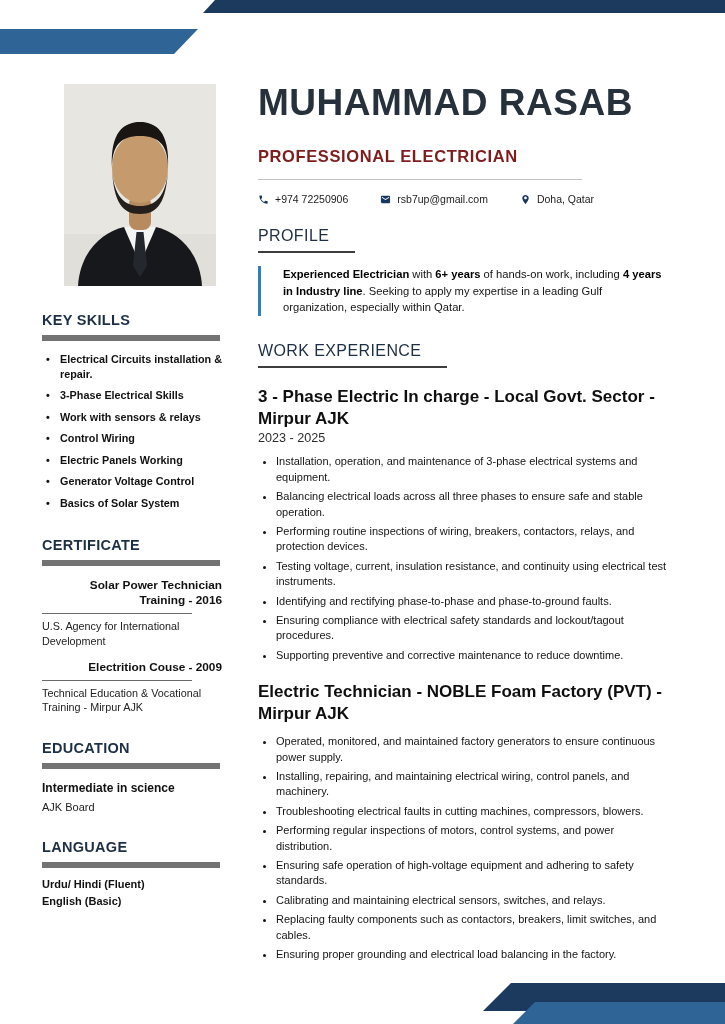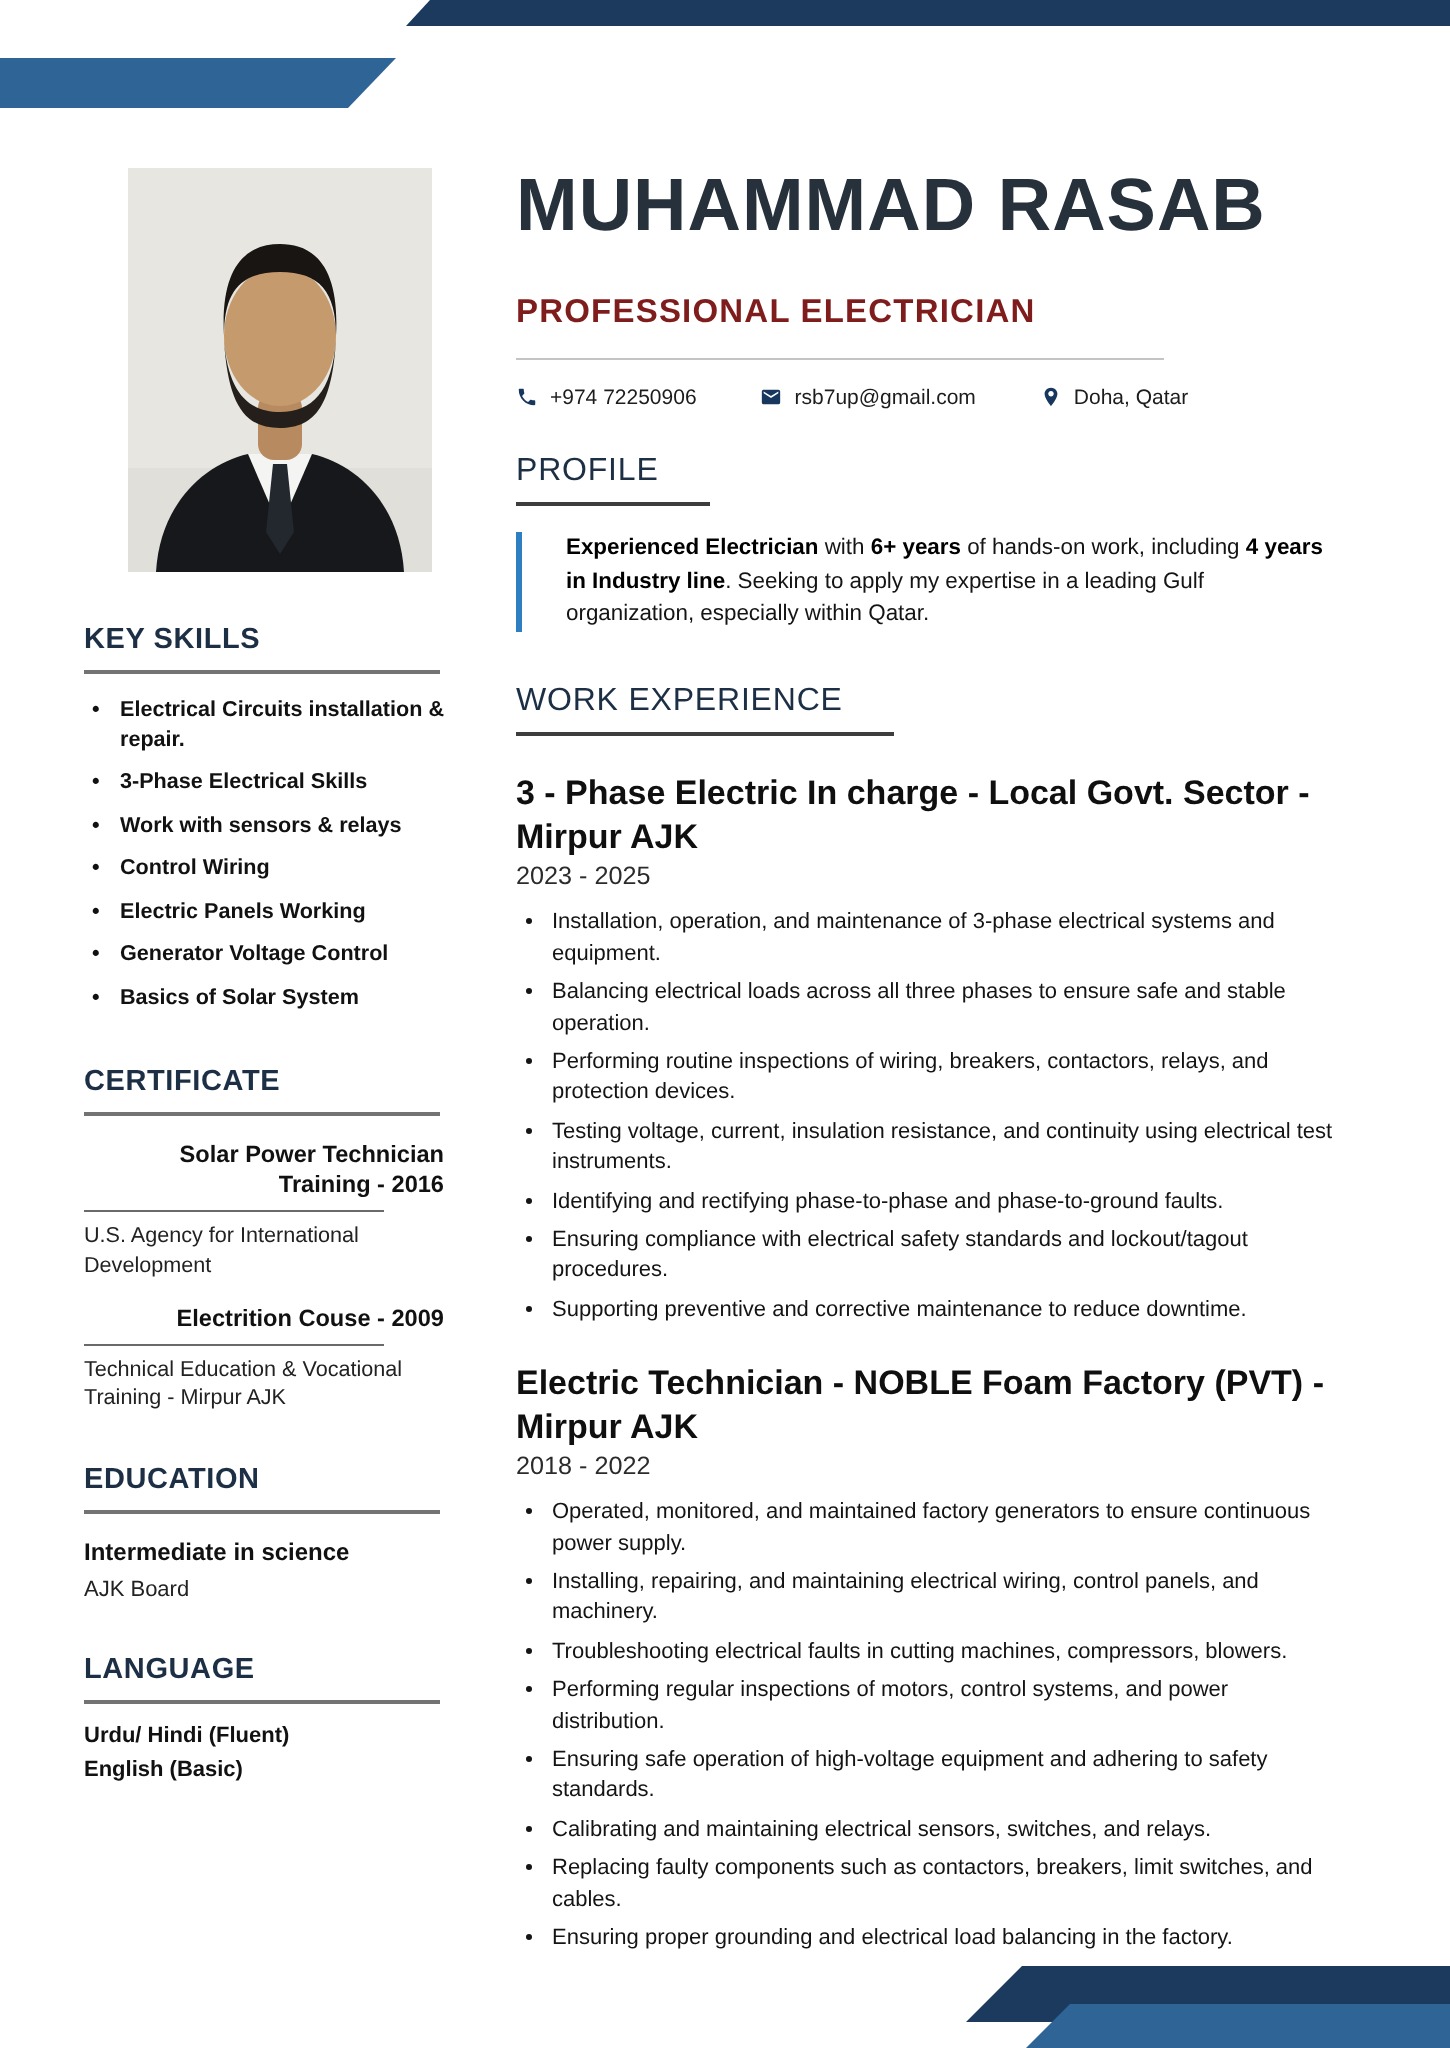--- a/index.html
+++ b/index.html
@@ -18,21 +18,21 @@
   .layout { position:absolute; inset:0; display:flex; }
   .left  { width:228px; box-sizing:border-box; padding:84px 6px 0 42px; }
   .right { flex:1; box-sizing:border-box; padding:84px 58px 0 30px; }
 
   
   .photo { width:152px; height:202px; margin-left:22px; background:#e8e6e1; }
   .photo svg { display:block; width:100%; height:100%; }
 
   .side-sec { margin-top:26px; }
   .side-h { font-size:14.5px; font-weight:800; color:#1d2f45; letter-spacing:0.3px;
-            border-bottom:2px solid #737373; padding-bottom:7px; margin:0; width:178px; }
+            border-bottom:6px solid #737373; padding-bottom:7px; margin:0; width:178px; }
 
   .skills { list-style:none; margin:11px 0 0; padding:0 0 0 4px; }
   .skills li { position:relative; padding-left:14px; font-weight:bold; font-size:10.8px;
                line-height:1.35; margin-bottom:7px; color:#111; }
   .skills li::before { content:"\2022"; position:absolute; left:0; top:0; }
 
   .cert { margin-top:12px; }
   .cert-title { font-weight:bold; font-size:11.8px; line-height:1.35; color:#111;text-align:right; }
   .cert-divider { width:150px; height:1px; background:#6a6a6a; margin:4px 0 5px; }
   .cert-org { font-size:10.8px; line-height:1.32; color:#222; }
@@ -42,21 +42,21 @@
 
   .lang-list { margin:10px 0 0; padding:0; list-style:none; }
   .lang-list li { font-weight:bold; font-size:11px; margin-bottom:5px; color:#111; }
 
   
   .name { margin:0; font-size:37px; font-weight:800; color:#26313c; letter-spacing:0.5px; line-height:1.05; }
   .role { margin-top:24px; font-size:16.5px; font-weight:800; color:#7f1d1d; letter-spacing:0.6px; }
   .hr   { margin-top:13px; width:324px; height:1px; background:#c4c4c4; }
 
   .contacts { margin-top:13px; display:flex; gap:32px; align-items:center; }
-  .c-item { display:flex; align-items:center; gap:6px; font-size:10.5px; color:#1c1c1c; }
+  .c-item { display:flex; align-items:flex-end; gap:6px; font-size:10.5px; color:#1c1c1c; }
   .ic { width:11px; height:11px; display:inline-flex; }
   .ic svg { width:11px; height:11px; fill:#17375e; }
 
   .main-h { display:inline-block; font-size:16px; font-weight:400; color:#1d2f45; letter-spacing:0.4px;
             border-bottom:2px solid #3d3d3d; padding:0 26px 6px 0; margin:0; }
 
   .profile-sec { margin-top:22px; }
   .profile-text { margin:13px 0 0; border-left:3px solid #2e7fc2; padding-left:22px;
                   font-size:11.2px; line-height:1.5; color:#141414; }
   .profile-text b { color:#000; }
@@ -189,21 +189,20 @@
             <li>Performing routine inspections of wiring, breakers, contactors, relays, and protection devices.</li>
             <li>Testing voltage, current, insulation resistance, and continuity using electrical test instruments.</li>
             <li>Identifying and rectifying phase-to-phase and phase-to-ground faults.</li>
             <li>Ensuring compliance with electrical safety standards and lockout/tagout procedures.</li>
             <li>Supporting preventive and corrective maintenance to reduce downtime.</li>
           </ul>
         </article>
 
         <article class="job">
           <div class="job-title">Electric Technician - NOBLE Foam Factory (PVT) - Mirpur AJK</div>
-          <div class="job-dates">2018 - 2022</div>
           <ul>
             <li>Operated, monitored, and maintained factory generators to ensure continuous power supply.</li>
             <li>Installing, repairing, and maintaining electrical wiring, control panels, and machinery.</li>
             <li>Troubleshooting electrical faults in cutting machines, compressors, blowers.</li>
             <li>Performing regular inspections of motors, control systems, and power distribution.</li>
             <li>Ensuring safe operation of high-voltage equipment and adhering to safety standards.</li>
             <li>Calibrating and maintaining electrical sensors, switches, and relays.</li>
             <li>Replacing faulty components such as contactors, breakers, limit switches, and cables.</li>
             <li>Ensuring proper grounding and electrical load balancing in the factory.</li>
           </ul>

